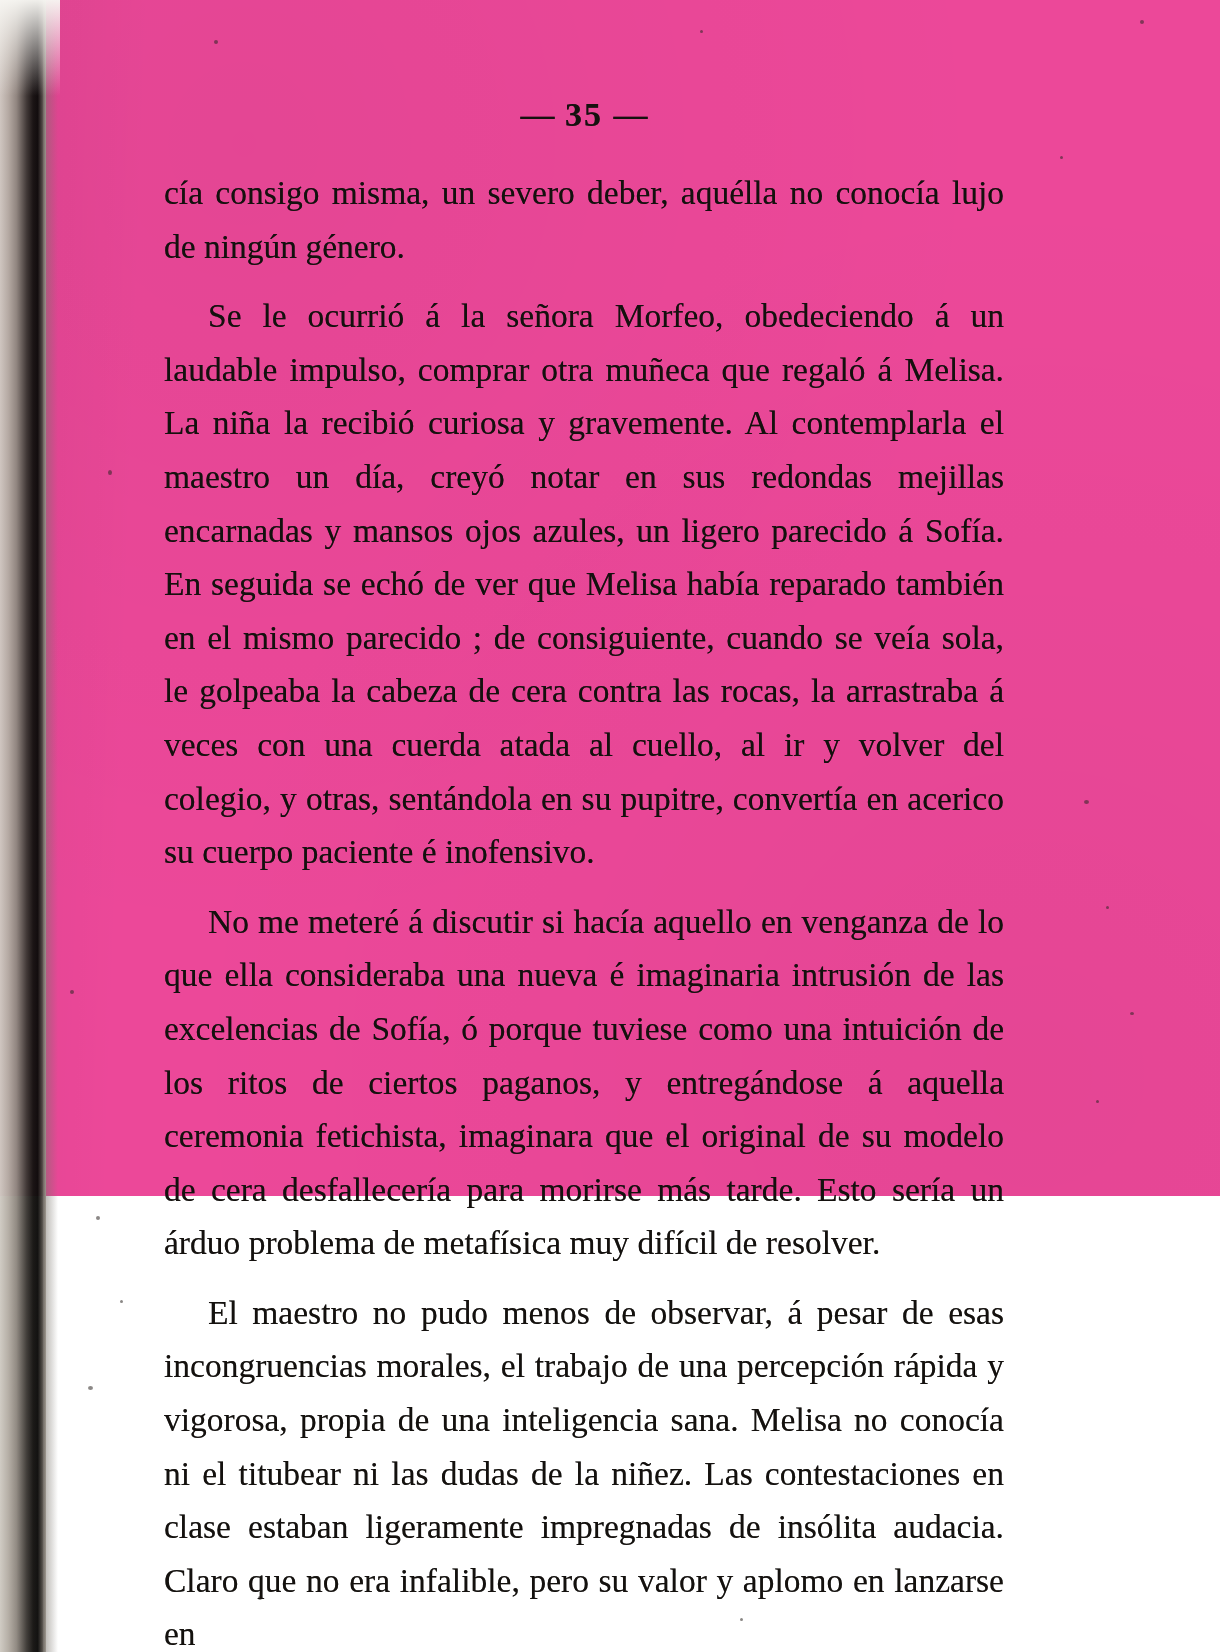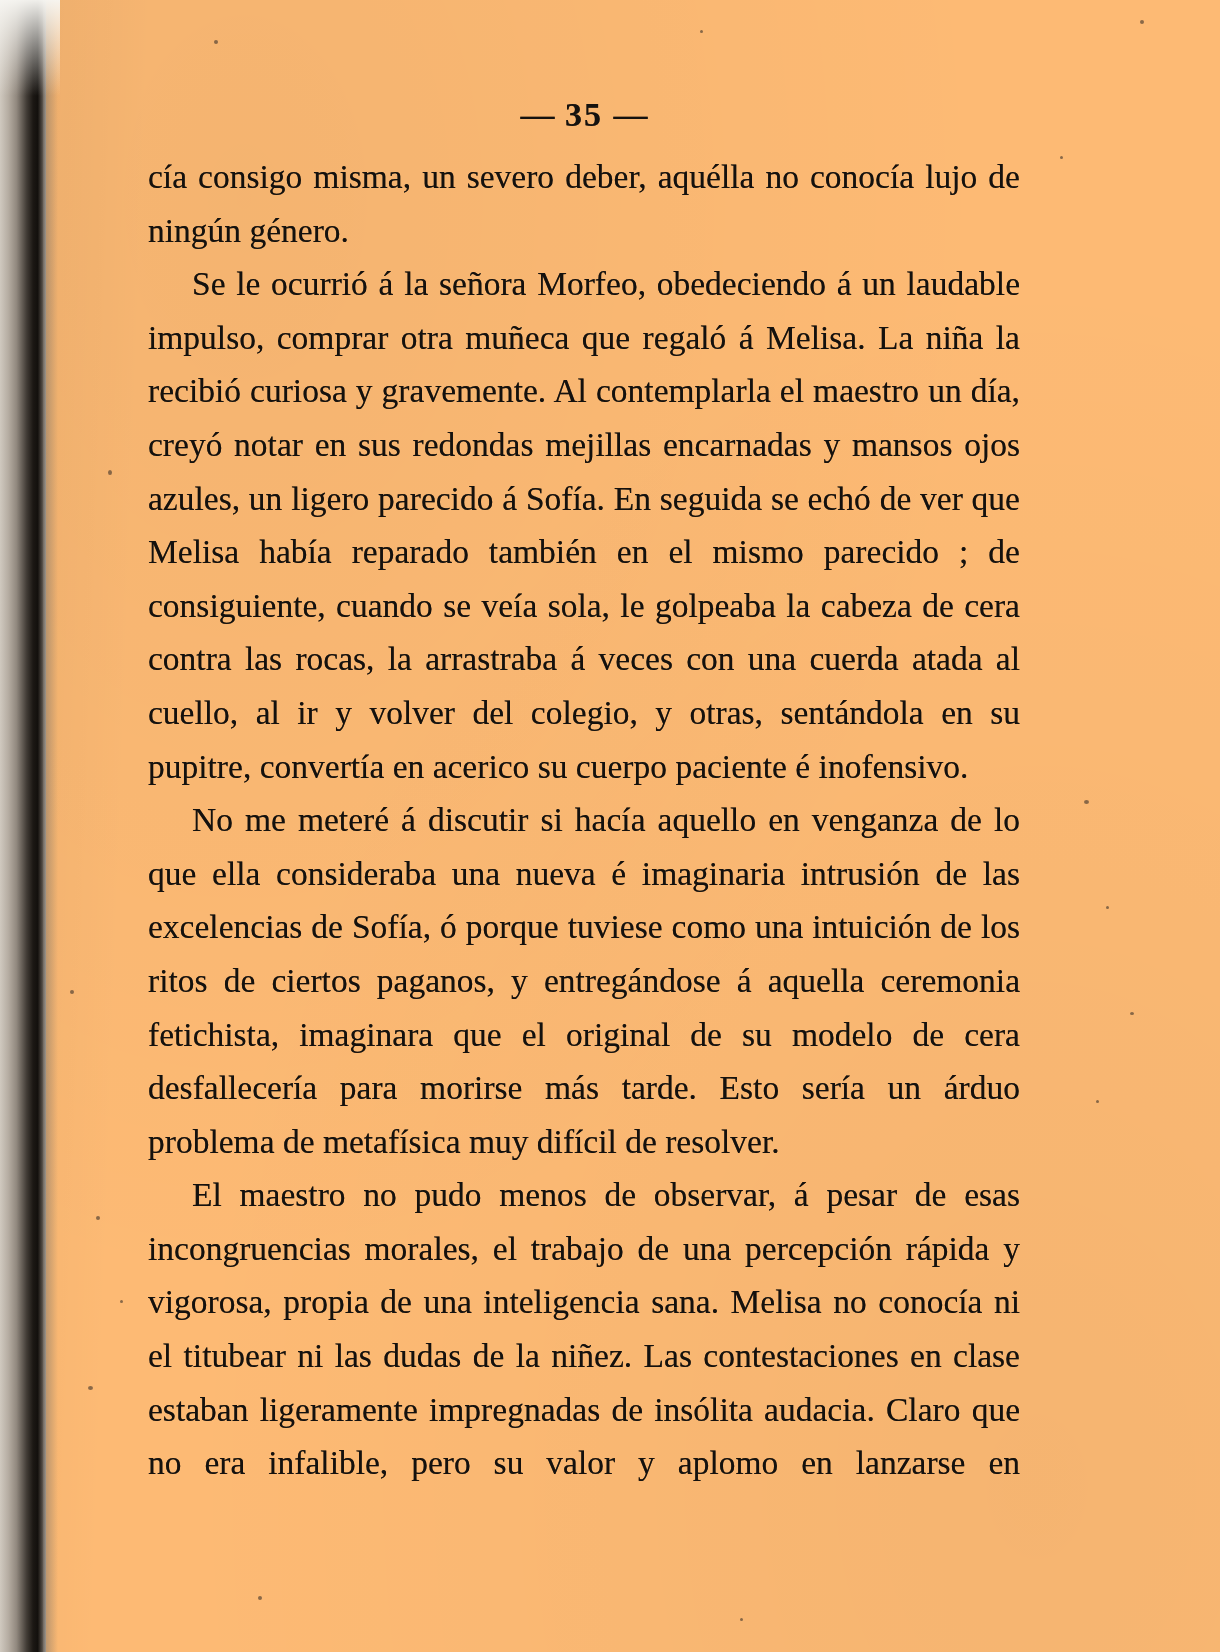--- a/index.html
+++ b/index.html
@@ -10,22 +10,22 @@
   body {
     width: 1220px;
     height: 1652px;
     overflow: hidden;
     font-family: "Liberation Serif", serif;
   }
 
   #page {
     position: relative;
     width: 1220px;
-    height: 1652px;
-    background: #fdba74;
+    height: 1196px;
+    background: #ec4899;
   }
 
   
   #page::before {
     content: "";
     position: absolute;
     inset: 0;
     background:
       radial-gradient(ellipse at 20% 12%, rgba(0,0,0,0.035), rgba(0,0,0,0) 55%),
       radial-gradient(ellipse at 85% 90%, rgba(0,0,0,0.03), rgba(0,0,0,0) 60%),
@@ -105,21 +105,21 @@
     width: 872px;
     font-size: 33.5px;
     line-height: 53.6px;
     color: #14110e;
     text-align: justify;
     text-justify: inter-word;
     -webkit-font-smoothing: none;
   }
 
   .body-text p {
-    margin: 0;
+    margin: 16px;
     text-indent: 0;
   }
   .body-text p.indent {
     text-indent: 44px;
   }
   
   .body-text p.justify-all {
     text-align-last: justify;
     font-family: Liberation Serif, serif;
   }

